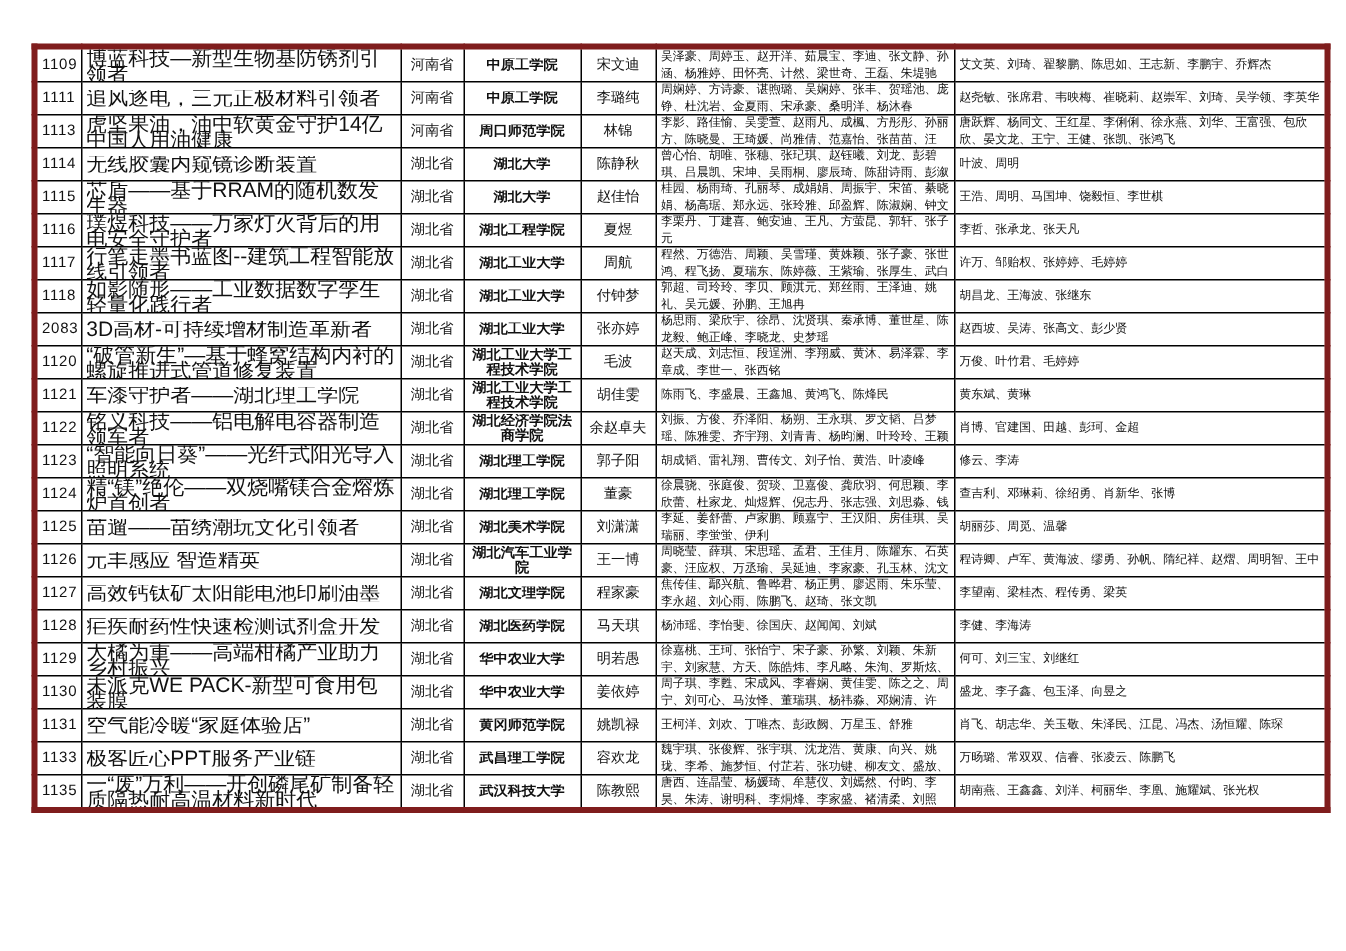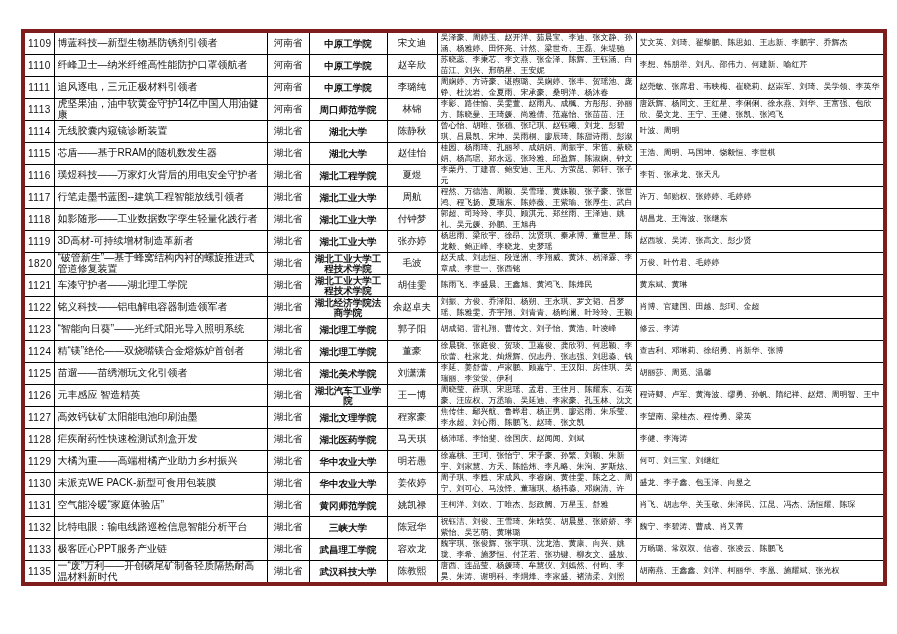--- a/index.html
+++ b/index.html
@@ -19,21 +19,21 @@
     border:4px solid #7f1d1d;
   }
   table.projects td{
     border:1px solid #000;
     padding:0 3px;
     vertical-align:middle;
     overflow:hidden;
   }
   table.projects tr{height:22px;}
   td.c-no{text-align:center;font-size:10px;letter-spacing:.5px;}
-  td.c-project{font-size:10px;}
+  td.c-project{font-size:14px;}
   td.c-project .clip{max-height:21px;overflow:hidden;line-height:10.5px;}
   td.c-province, td.c-school, td.c-leader{text-align:center;font-size:9.5px;}
   td.c-school .clip{max-height:21px;overflow:hidden;line-height:10px;font-weight:bold;}
   td.c-members, td.c-advisors{font-size:8px;}
   td.c-members .clip, td.c-advisors .clip{
     max-height:21px;overflow:hidden;line-height:10.5px;
     word-break:break-all;
   }
 </style>
 </head>
@@ -62,60 +62,43 @@
       </td>
       <td class="c-leader">宋文迪</td>
       <td class="c-members">
         <div class="clip">吴泽豪、周婷玉、赵开洋、茹晨宝、李迪、张文静、孙涵、杨雅婷、田怀亮、计然、梁世奇、王磊、朱堤驰</div>
       </td>
       <td class="c-advisors">
         <div class="clip">艾文英、刘琦、翟黎鹏、陈思如、王志新、李鹏宇、乔辉杰</div>
       </td>
     </tr>
         <tr>
-      <td class="c-no">1110</td>
-      <td class="c-project">
-        <div class="clip">纤峰卫士—纳米纤维高性能防护口罩领航者</div>
+      <td class="c-no">1111</td>
+      <td class="c-project">
+        <div class="clip">追风逐电，三元正极材料引领者</div>
       </td>
       <td class="c-province">河南省</td>
       <td class="c-school">
         <div class="clip">中原工学院</div>
       </td>
-      <td class="c-leader">赵辛欣</td>
-      <td class="c-members">
-        <div class="clip">苏晓蕊、李秉芯、李文燕、张金泽、陈辉、王钰涵、白苗江、刘兴、邢萌星、王安妮</div>
-      </td>
-      <td class="c-advisors">
-        <div class="clip">李想、韩朋举、刘凡、邵伟力、何建新、喻红芹</div>
-      </td>
-    </tr>
-        <tr>
-      <td class="c-no">1111</td>
-      <td class="c-project">
-        <div class="clip">追风逐电，三元正极材料引领者</div>
+      <td class="c-leader">李璐纯</td>
+      <td class="c-members">
+        <div class="clip">周娴婷、方诗豪、谌煦璐、吴娴婷、张丰、贺瑶池、庞铮、杜沈岩、金夏雨、宋承豪、桑明洋、杨沐春</div>
+      </td>
+      <td class="c-advisors">
+        <div class="clip">赵尧敏、张席君、韦映梅、崔晓莉、赵崇军、刘琦、吴学领、李英华</div>
+      </td>
+    </tr>
+        <tr>
+      <td class="c-no">1113</td>
+      <td class="c-project">
+        <div class="clip">虎坚果油，油中软黄金守护14亿中国人用油健康</div>
       </td>
       <td class="c-province">河南省</td>
       <td class="c-school">
-        <div class="clip">中原工学院</div>
-      </td>
-      <td class="c-leader">李璐纯</td>
-      <td class="c-members">
-        <div class="clip">周娴婷、方诗豪、谌煦璐、吴娴婷、张丰、贺瑶池、庞铮、杜沈岩、金夏雨、宋承豪、桑明洋、杨沐春</div>
-      </td>
-      <td class="c-advisors">
-        <div class="clip">赵尧敏、张席君、韦映梅、崔晓莉、赵崇军、刘琦、吴学领、李英华</div>
-      </td>
-    </tr>
-        <tr>
-      <td class="c-no">1113</td>
-      <td class="c-project">
-        <div class="clip">虎坚果油，油中软黄金守护14亿中国人用油健康</div>
-      </td>
-      <td class="c-province">河南省</td>
-      <td class="c-school">
         <div class="clip">周口师范学院</div>
       </td>
       <td class="c-leader">林锦</td>
       <td class="c-members">
         <div class="clip">李影、路佳愉、吴雯萱、赵雨凡、成楓、方彤彤、孙丽方、陈晓曼、王琦媛、尚雅倩、范嘉怡、张苗苗、汪阳、李璐</div>
       </td>
       <td class="c-advisors">
         <div class="clip">唐跃辉、杨同文、王红星、李俐俐、徐永燕、刘华、王富强、包欣欣、晏文龙、王宁、王健、张凯、张鸿飞</div>
       </td>
     </tr>
@@ -198,38 +181,38 @@
       </td>
       <td class="c-leader">付钟梦</td>
       <td class="c-members">
         <div class="clip">郭超、司玲玲、李贝、顾淇元、郑丝雨、王泽迪、姚礼、吴元媛、孙鹏、王旭冉</div>
       </td>
       <td class="c-advisors">
         <div class="clip">胡昌龙、王海波、张继东</div>
       </td>
     </tr>
         <tr>
-      <td class="c-no">1119</td>
+      <td class="c-no">2083</td>
       <td class="c-project">
         <div class="clip">3D高材-可持续增材制造革新者</div>
       </td>
       <td class="c-province">湖北省</td>
       <td class="c-school">
         <div class="clip">湖北工业大学</div>
       </td>
       <td class="c-leader">张亦婷</td>
       <td class="c-members">
         <div class="clip">杨思雨、梁欣宇、徐昂、沈贤琪、秦承博、董世星、陈龙毅、鲍正峰、李晓龙、史梦瑶</div>
       </td>
       <td class="c-advisors">
         <div class="clip">赵西坡、吴涛、张高文、彭少贤</div>
       </td>
     </tr>
         <tr>
-      <td class="c-no">1820</td>
+      <td class="c-no">1120</td>
       <td class="c-project">
         <div class="clip">“破管新生”—基于蜂窝结构内衬的螺旋推进式管道修复装置</div>
       </td>
       <td class="c-province">湖北省</td>
       <td class="c-school">
         <div class="clip">湖北工业大学工程技术学院</div>
       </td>
       <td class="c-leader">毛波</td>
       <td class="c-members">
         <div class="clip">赵天成、刘志恒、段逞洲、李翔威、黄沐、易泽霖、李章成、李世一、张西铭</div>
@@ -416,37 +399,20 @@
       <td class="c-province">湖北省</td>
       <td class="c-school">
         <div class="clip">黄冈师范学院</div>
       </td>
       <td class="c-leader">姚凯禄</td>
       <td class="c-members">
         <div class="clip">王柯洋、刘欢、丁唯杰、彭政阙、万星玉、舒雅</div>
       </td>
       <td class="c-advisors">
         <div class="clip">肖飞、胡志华、关玉敬、朱泽民、江昆、冯杰、汤恒耀、陈琛</div>
-      </td>
-    </tr>
-        <tr>
-      <td class="c-no">1132</td>
-      <td class="c-project">
-        <div class="clip">比特电眼：输电线路巡检信息智能分析平台</div>
-      </td>
-      <td class="c-province">湖北省</td>
-      <td class="c-school">
-        <div class="clip">三峡大学</div>
-      </td>
-      <td class="c-leader">陈冠华</td>
-      <td class="c-members">
-        <div class="clip">祝钰洁、刘俊、王雪琦、朱晗笑、胡晨昱、张娇娇、李紫怡、吴艺萌、黄琳璐</div>
-      </td>
-      <td class="c-advisors">
-        <div class="clip">魏宁、李碧涛、曹成、肖又菁</div>
       </td>
     </tr>
         <tr>
       <td class="c-no">1133</td>
       <td class="c-project">
         <div class="clip">极客匠心PPT服务产业链</div>
       </td>
       <td class="c-province">湖北省</td>
       <td class="c-school">
         <div class="clip">武昌理工学院</div>

